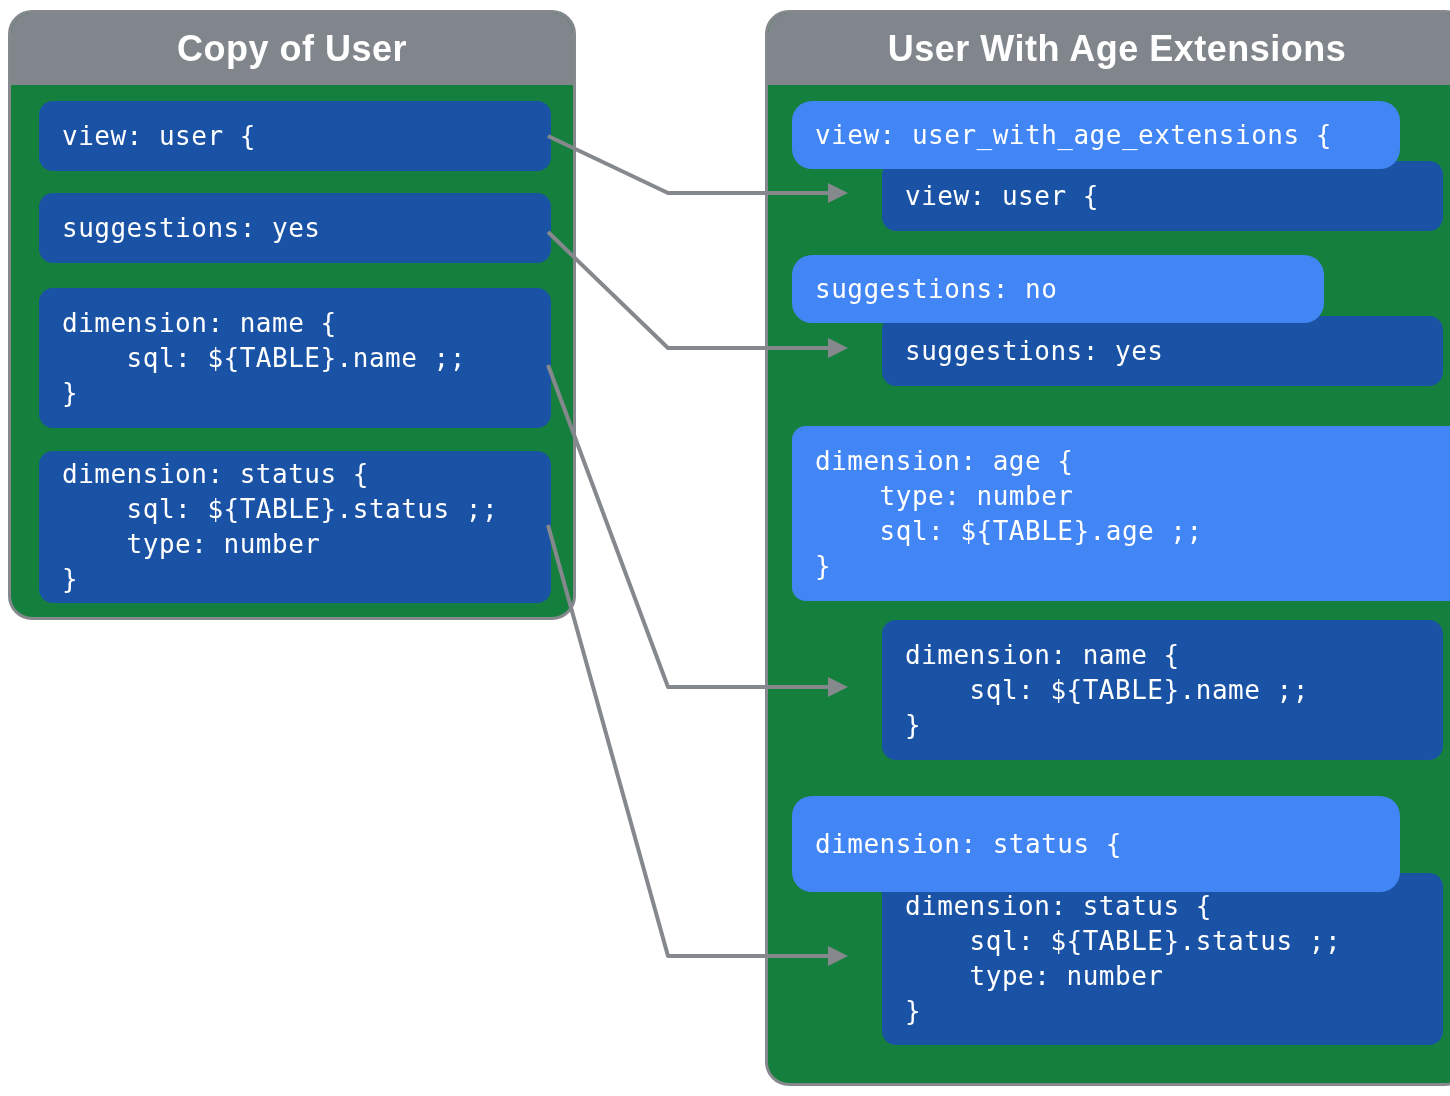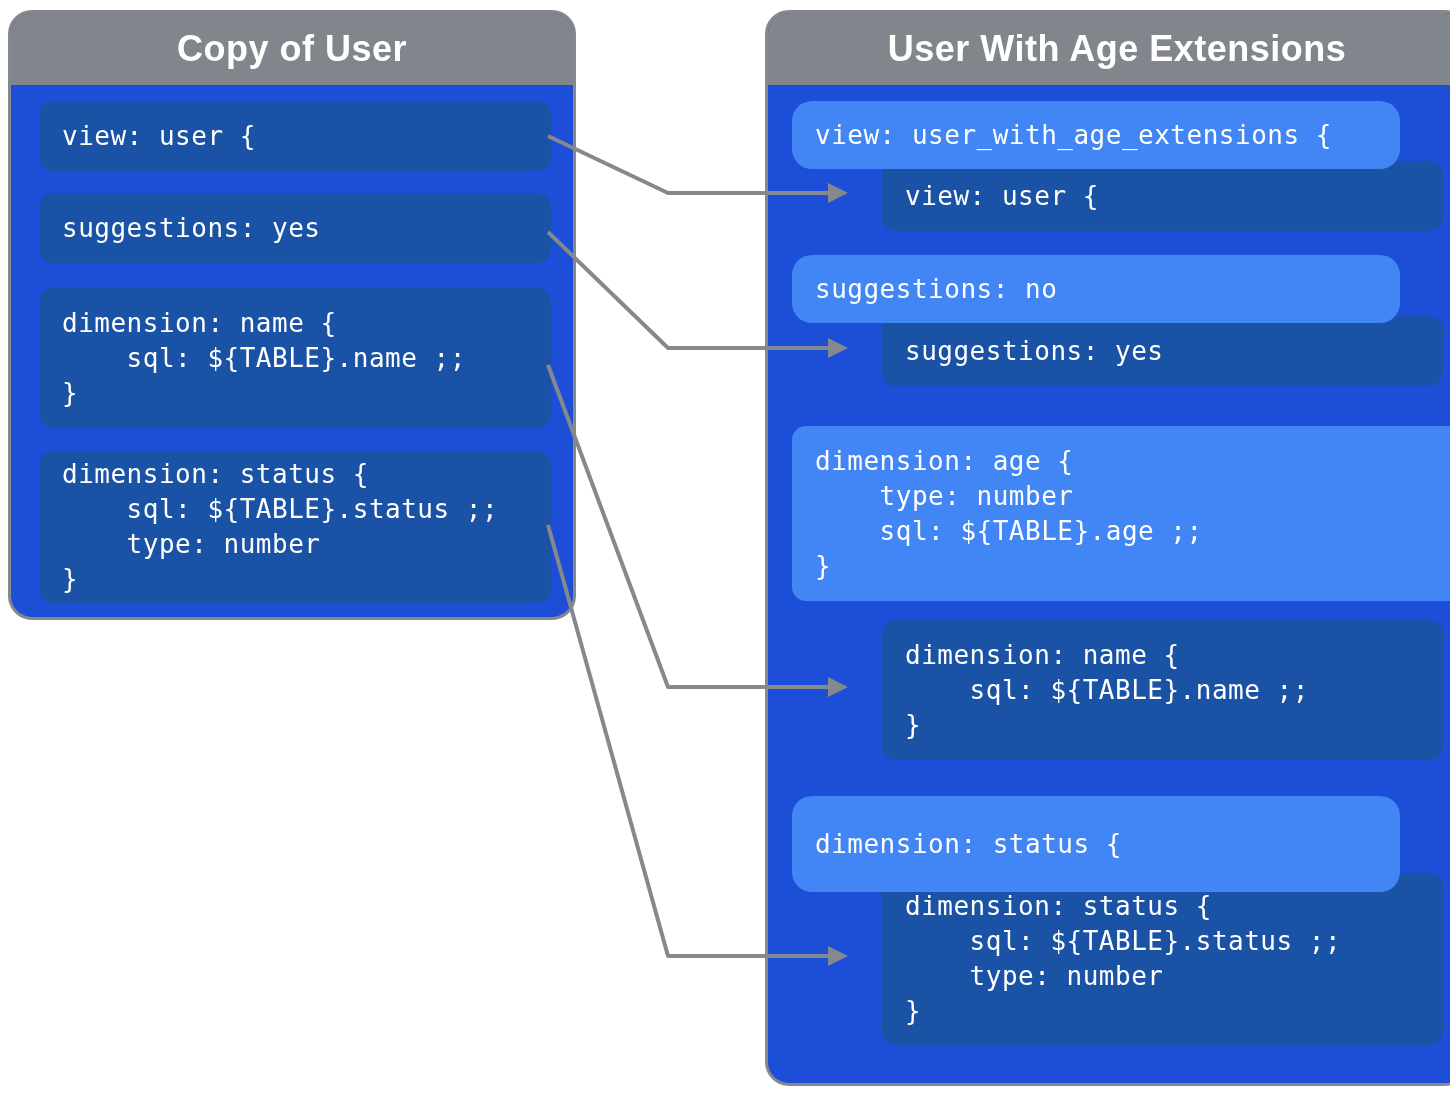--- a/index.html
+++ b/index.html
@@ -6,21 +6,21 @@
   html, body { background: #ffffff; }
   body {
     position: relative;
     width: 1450px;
     height: 1096px;
     font-family: "Liberation Sans", sans-serif;
     overflow: hidden;
   }
   .panel {
     position: absolute;
-    background: #1d4ed8;
+    background: #15803d;
     border: 3px solid #85888C;
     border-radius: 24px;
     overflow: hidden;
   }
   .panel-header {
     position: absolute;
     left: 0; top: 0; right: 0;
     height: 72px;
     background: #80868B;
     display: flex;
@@ -101,21 +101,21 @@
   <div class="code-block dark beneath" style="left:114px; top:148px; width:561px; height:70px;">
     <div class="code-line">view: user {</div>
   </div>
   <div class="code-block light on-top" style="left:24px; top:88px; width:608px; height:68px;">
     <div class="code-line">view: user_with_age_extensions {</div>
   </div>
 
   <div class="code-block dark beneath" style="left:114px; top:303px; width:561px; height:70px;">
     <div class="code-line">suggestions: yes</div>
   </div>
-  <div class="code-block light on-top" style="left:24px; top:242px; width:608px; height:68px;">
+  <div class="code-block light on-top" style="left:24px; top:242px; width:532px; height:68px;">
     <div class="code-line">suggestions: no</div>
   </div>
 
   <div class="code-block light" style="left:24px; top:413px; width:728px; height:175px;">
     <div class="code-line">dimension: age {</div>
     <div class="code-line">    type: number</div>
     <div class="code-line">    sql: ${TABLE}.age ;;</div>
     <div class="code-line">}</div>
   </div>
 

